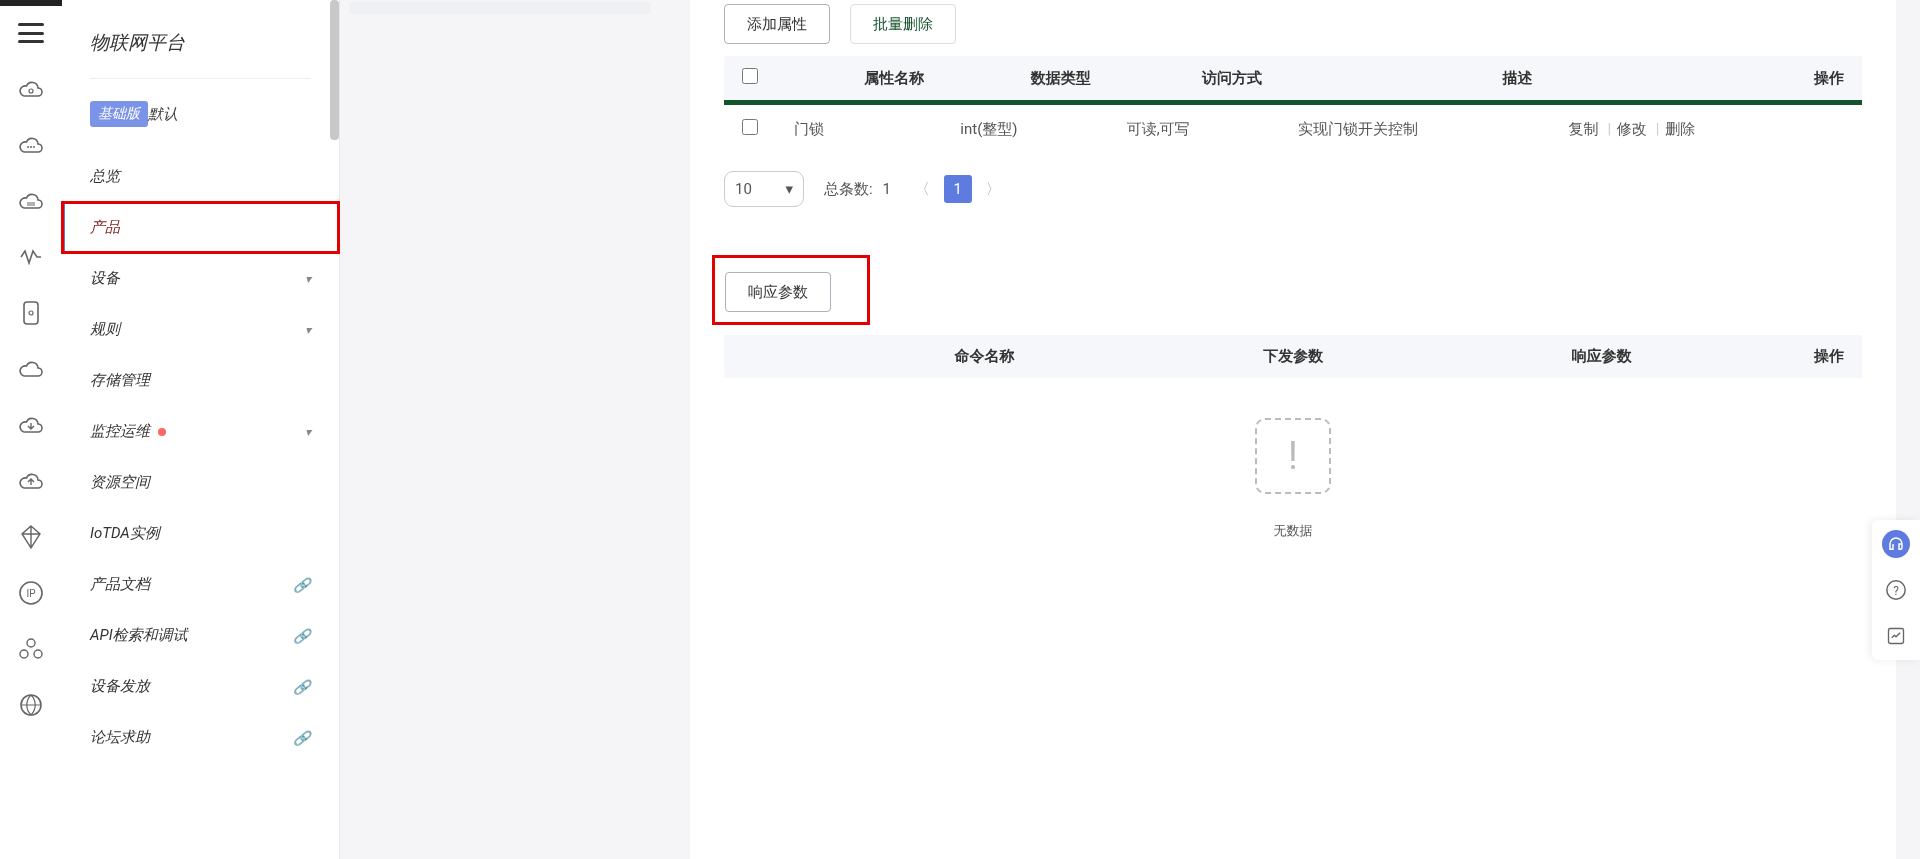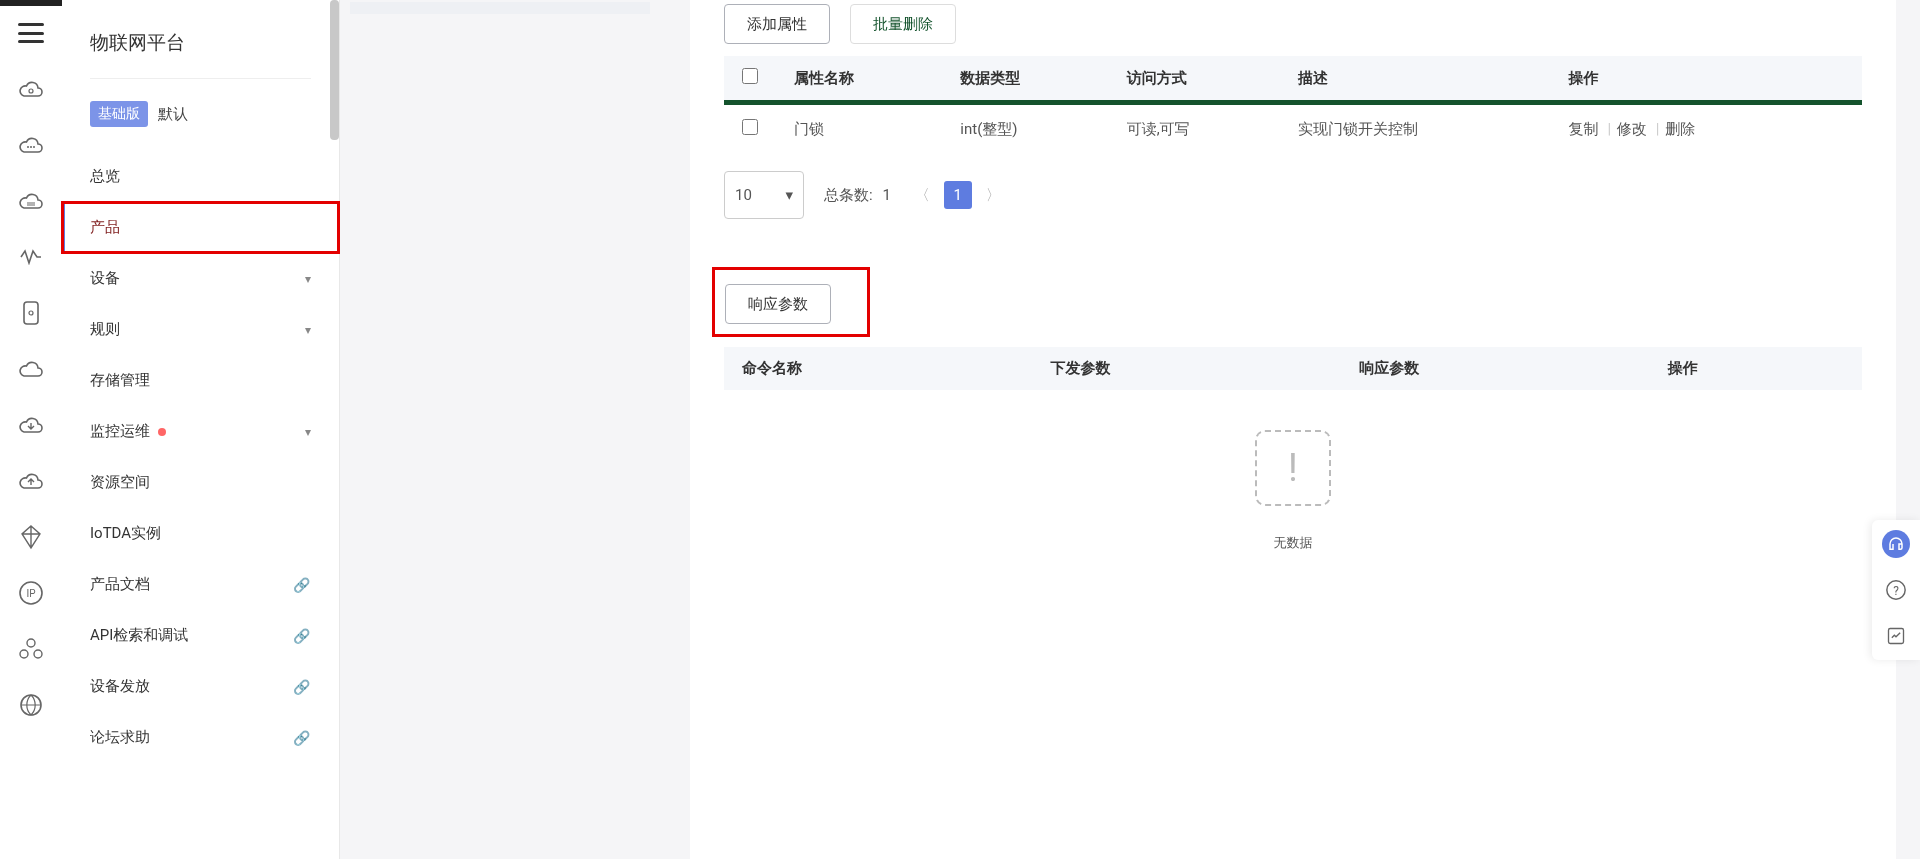--- a/index.html
+++ b/index.html
@@ -38,37 +38,38 @@
     .hamburger { width: 28px; height: 20px; display: flex; flex-direction: column; justify-content: space-between; }
     .hamburger span { height: 3px; background: #333; border-radius: 2px; }
 
     
     .sidebar {
       width: 278px;
       background: #fff;
       padding: 30px 0 0 0;
       position: relative;
       border-right: 1px solid #e8e8e8;
+      font-style: italic;
     }
     .sidebar-scrollbar {
       position: absolute;
       right: 0;
       top: 0;
       width: 9px;
       height: 140px;
       background: #c8c8c8;
       border-radius: 4px;
     }
     .sidebar-title {
       font-size: 19px;
       color: #333;
       padding: 0 28px 22px 28px;
     }
     .sidebar-divider { height: 1px; background: #eee; margin: 0 28px 22px 28px; }
-    .edition-row { display: flex; align-items: center; gap: 10px; padding: 0 28px 24px 28px; }
+    .edition-row { display: flex; align-items: center; padding: 0 28px 24px 28px; }
     .edition-badge { background: #7c94e8; color: #fff; font-size: 14px; padding: 4px 8px; border-radius: 3px; }
     .edition-default { color: #444; font-size: 15px; }
 
     .nav-item {
       display: flex;
       align-items: center;
       justify-content: space-between;
       padding: 16px 28px;
       font-size: 15px;
       color: #333;
@@ -111,31 +112,31 @@
       color: #333;
       border-radius: 4px;
       cursor: pointer;
     }
     .btn.disabled { color: #14532d; border-color: #ddd; cursor: not-allowed; }
     .btn-row { display: flex; gap: 20px; margin-bottom: 12px; }
 
     
     .tbl { width: 100%; border-collapse: collapse; }
     .tbl thead tr { background: #f5f7fa; }
-    .tbl th { text-align: left; font-weight: 600; font-size: 15px; color: #333; padding: 12px 18px; }
+    .tbl th { text-align: right; font-weight: 600; font-size: 15px; color: #333; padding: 12px 18px; }
     .tbl td { padding: 14px 18px; font-size: 15px; color: #555; border-top: 5px solid #14532d; }
     .tbl th.cb, .tbl td.cb { width: 46px; text-align: center; }
     input[type="checkbox"] { width: 16px; height: 16px; }
     .row-actions { color: #5e7ce0; }
     .row-actions span { cursor: pointer; margin-right: 17px; }
     .row-actions .sep { color: #ccc; margin: 0 2px 0 -8px; }
 
     
     .pag { display: flex; align-items: center; gap: 20px; margin-top: 18px; margin-bottom: 48px; font-size: 15px; color: #555; }
-    .pag-select { border: 1px solid #ccc; border-radius: 4px; height: 48px; width: 80px; display: flex; align-items: center; justify-content: space-between; padding: 0 10px; cursor: pointer; }
+    .pag-select { border: 1px solid #ccc; border-radius: 9px; height: 36px; width: 80px; display: flex; align-items: center; justify-content: space-between; padding: 0 10px; cursor: pointer; }
     .pag-arrows { display: flex; align-items: center; gap: 10px; }
     .pag-page { width: 28px; height: 28px; display: flex; align-items: center; justify-content: center; border-radius: 3px; cursor: pointer; }
     .pag-page.current { background: #5e7ce0; color: #fff; }
     .pag-arrow { color: #aaa; cursor: pointer; padding: 4px; }
 
     
     .cmd-btn-wrap {
       display: inline-block;
       border: 3px solid #e30000;
       padding: 14px 36px 10px 10px;

